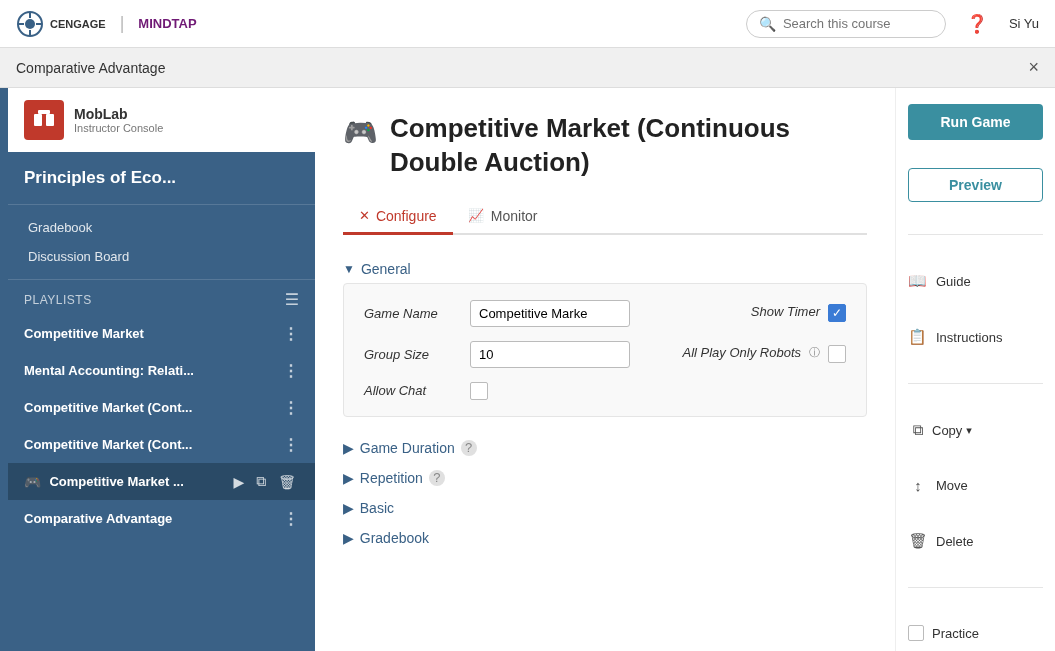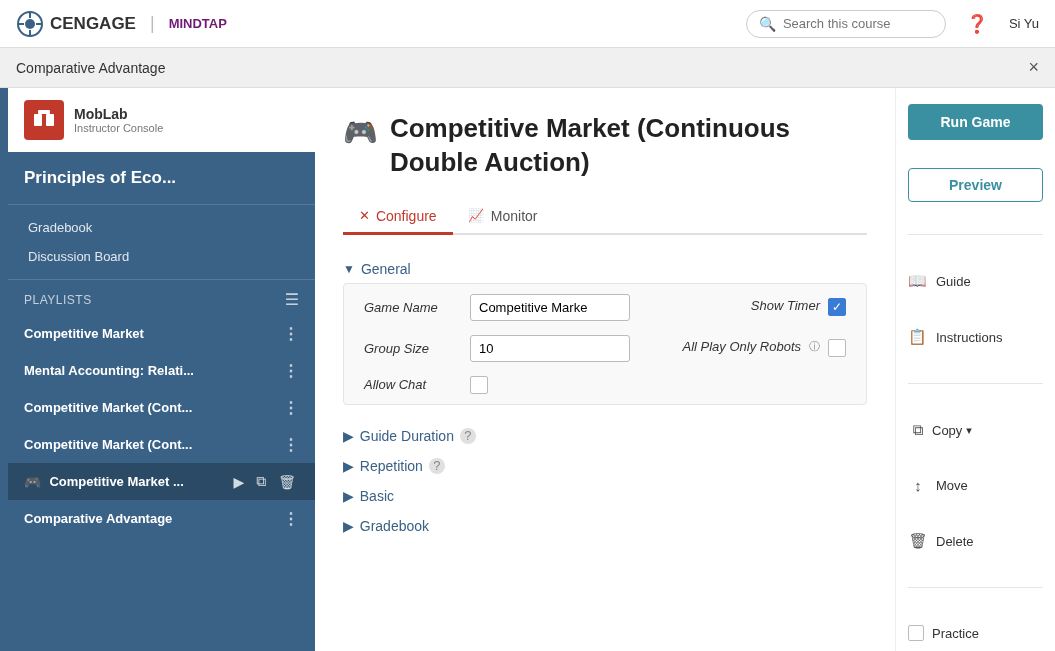--- a/index.html
+++ b/index.html
@@ -13,21 +13,21 @@
       display: flex;
       align-items: center;
       padding: 0 16px;
       gap: 12px;
     }
     .top-nav-logo {
       display: flex;
       align-items: center;
       gap: 6px;
       font-weight: 700;
-      font-size: 17px;
+      font-size: 11px;
       color: #333;
     }
     .logo-icon {
       width: 28px;
       height: 28px;
     }
     .pipe-divider {
       color: #bbb;
       font-size: 18px;
       margin: 0 2px;
@@ -250,21 +250,21 @@
       padding: 6px 0;
       font-size: 14px;
       color: #3a6186;
     }
     .chevron { font-size: 12px; }
 
     .form-panel {
       background: #f9f9f9;
       border: 1px solid #e5e5e5;
       border-radius: 4px;
-      padding: 10px 20px;
+      padding: 16px 20px;
       margin-bottom: 16px;
     }
     .form-row {
       display: flex;
       align-items: center;
       margin-bottom: 14px;
       gap: 16px;
     }
     .form-row:last-child { margin-bottom: 0; }
     .form-label {
@@ -541,21 +541,21 @@
         </div>
         <div class="form-row">
           <span class="form-label">Allow Chat</span>
           <div class="checkbox-custom"></div>
         </div>
       </div>
     </div>
 
     <div class="collapsible-row">
       <span>▶</span>
-      <span>Guide Duration</span>
+      <span>Game Duration</span>
       <span class="help-icon">?</span>
     </div>
     <div class="collapsible-row">
       <span>▶</span>
       <span>Repetition</span>
       <span class="help-icon">?</span>
     </div>
     <div class="collapsible-row">
       <span>▶</span>
       <span>Basic</span>

